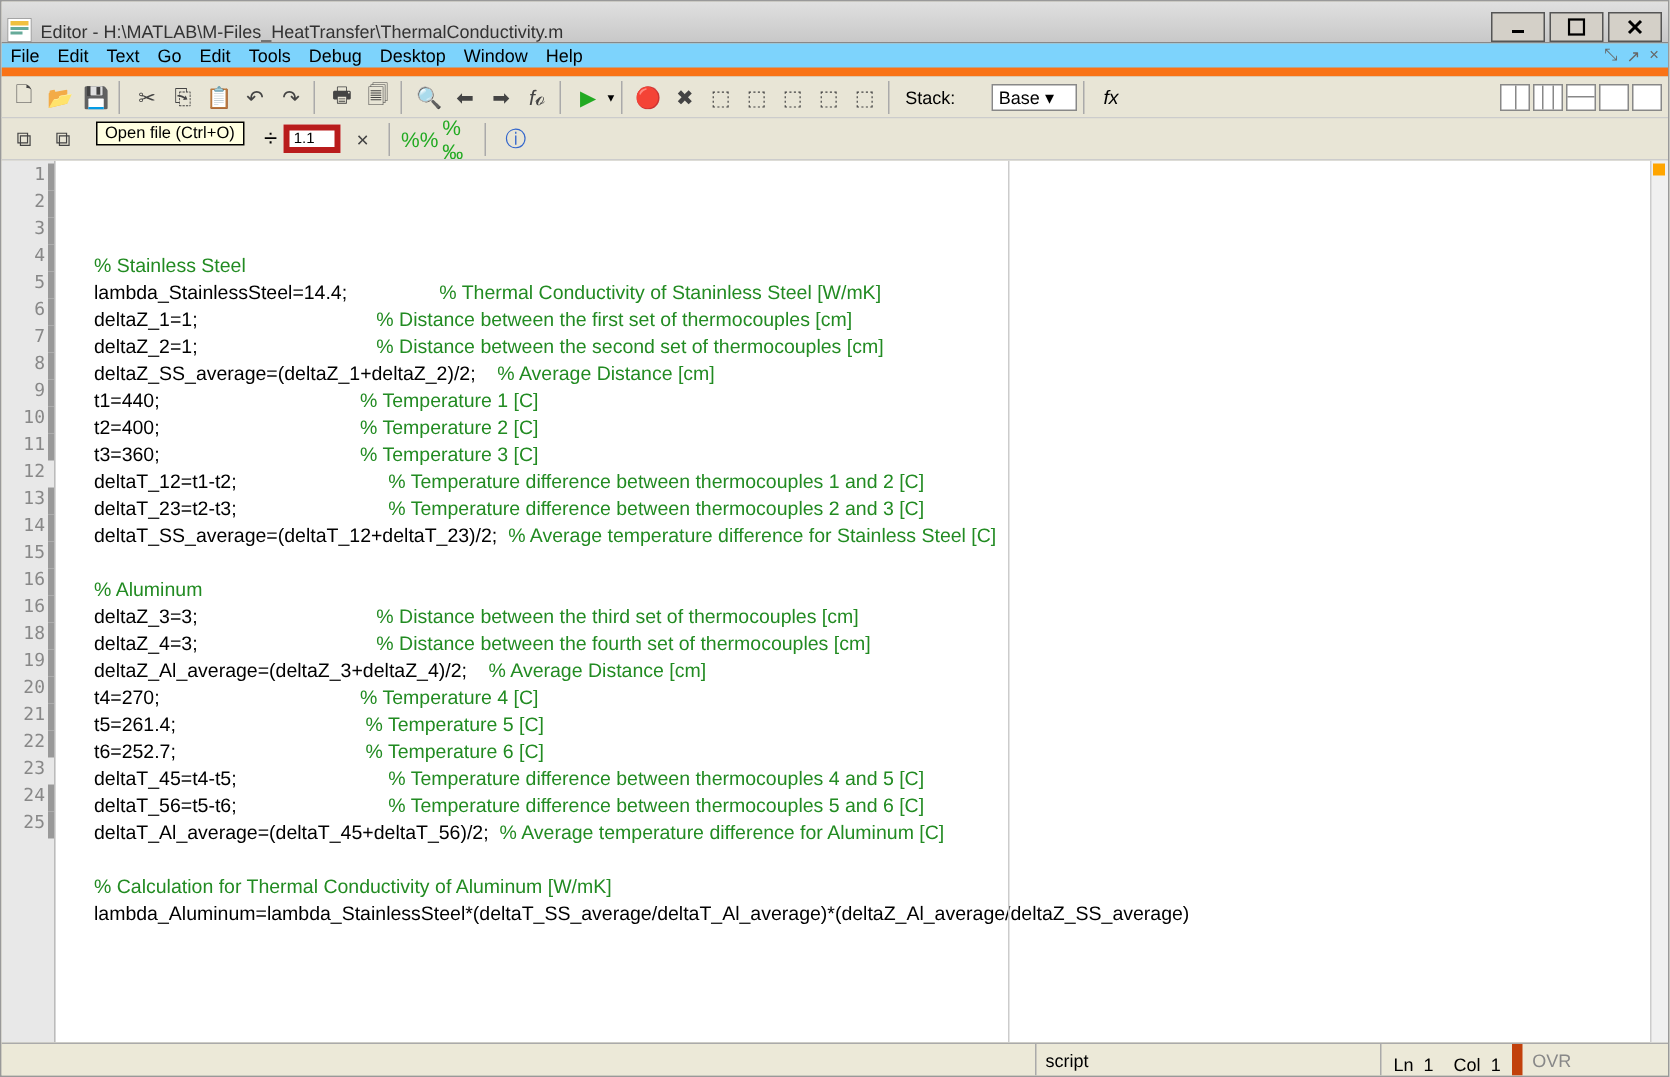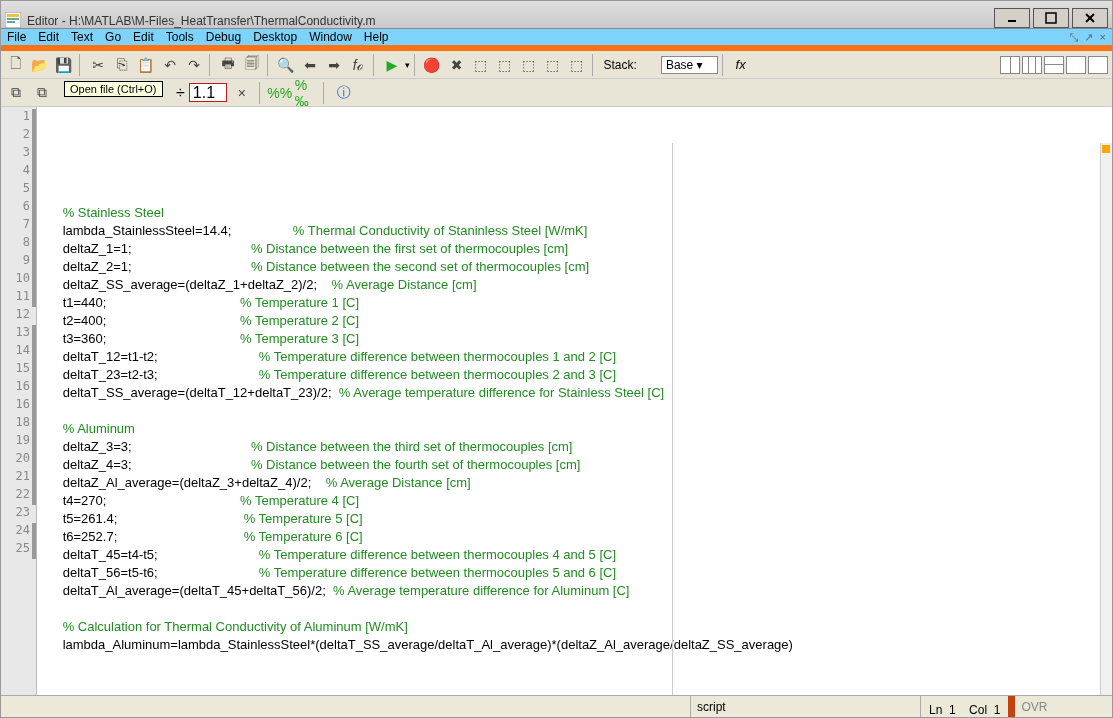--- a/index.html
+++ b/index.html
@@ -15,26 +15,26 @@
 .toolbar { height:28px; background:#e8e5d6; display:flex; align-items:center; padding:2px 4px; border-bottom:1px solid #ccc; gap:2px; }
 .tbtn { width:22px; height:22px; display:flex; align-items:center; justify-content:center; font-size:14px; color:#444; position:relative; }
 .sep { width:4px; height:22px; border-left:1px solid #aaa; margin:0 2px; }
 .stacklbl { font-size:12px; margin-left:4px; }
 .stacksel { border:1px solid #888; background:#fff; font-size:12px; padding:1px 14px 1px 4px;margin-left:22px; }
 .fx { font-size:13px; font-style:italic; margin-left:6px; }
 .grid-icons { margin-left:auto; display:flex; gap:2px; }
 .gridbtn { width:20px; height:18px; border:1px solid #888; background:#fff; display:flex; }
 .toolbar2 { height:28px; background:#e8e5d6; display:flex; align-items:center; padding:2px 4px; border-bottom:1px solid #ccc; gap:4px; position:relative; }
 .tooltip { position:absolute; left:63px; top:2px; background:#ffffe1; border:1px solid #000; padding:1px 5px; font-size:11px; z-index:10; }
-.numentry { width:38px; height:19px; border:1px solid #b91c1c; background:#fff; font-size:16px; padding:0 3px; }
+.numentry { width:38px; height:19px; border:4px solid #b91c1c; background:#fff; font-size:10px; padding:0 3px; }
 .codearea { flex:1; display:flex; overflow:hidden; background:#fff; }
 .gutter { width:36px; background:#e8e8e8; border-right:1px solid #bbb; padding-top:2px; }
 .gutter .ln { height:18px; font-size:12px; color:#888; text-align:right; padding-right:6px; font-family:Consolas,monospace; }
 .gutter .ln.dash { border-right:4px solid #999; padding-right:2px;}
-.code { flex:1; font-family:"Courier New",monospace; font-size:13px; padding:2px 0 0 4px; white-space:pre; position:relative;margin-top:36px; }
+.code { flex:1; font-family:"Courier New",monospace; font-size:13px; padding:2px 0 0 4px; white-space:pre; position:relative; }
 .cline { height:18px; }
 .codecol { position:absolute; left:635px; top:0; bottom:0; border-left:1px solid #ccc; }
 .comment { color:#228b22; }
 .statusbar { height:22px; background:#ece9d8; border-top:1px solid #aaa; display:flex; align-items:center; font-size:12px; }
 .sb-left { width:690px; border-right:1px solid #aaa; height:100%; }
 .sb-type { width:230px; padding-left:6px; border-right:1px solid #aaa; height:100%; display:flex; align-items:center; }
 .sb-pos { padding:0 8px; border-right:7px solid #c2410c; height:100%; display:flex; align-items:flex-end; }
 .sb-ovr { padding:0 6px; color:#888; height:100%; display:flex; align-items:center; }
 .sidestrip { position:absolute; right:0; top:0; width:12px; height:100%; background:#f0f0f0; border-left:1px solid #ccc;}
 .sidemark { position:absolute; top:2px; right:2px; width:8px; height:8px; background:#ffa500; }

